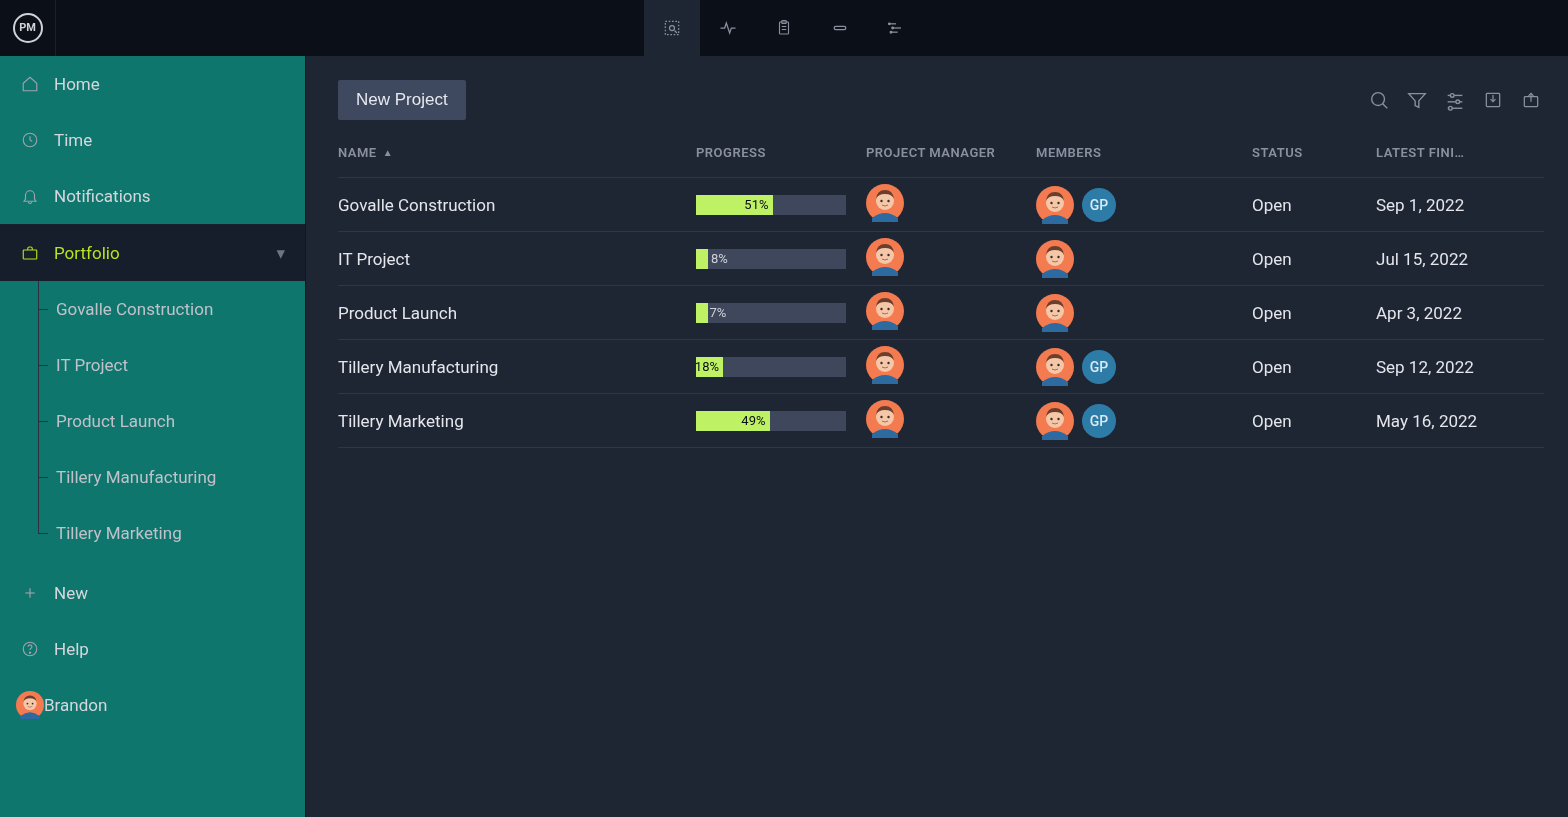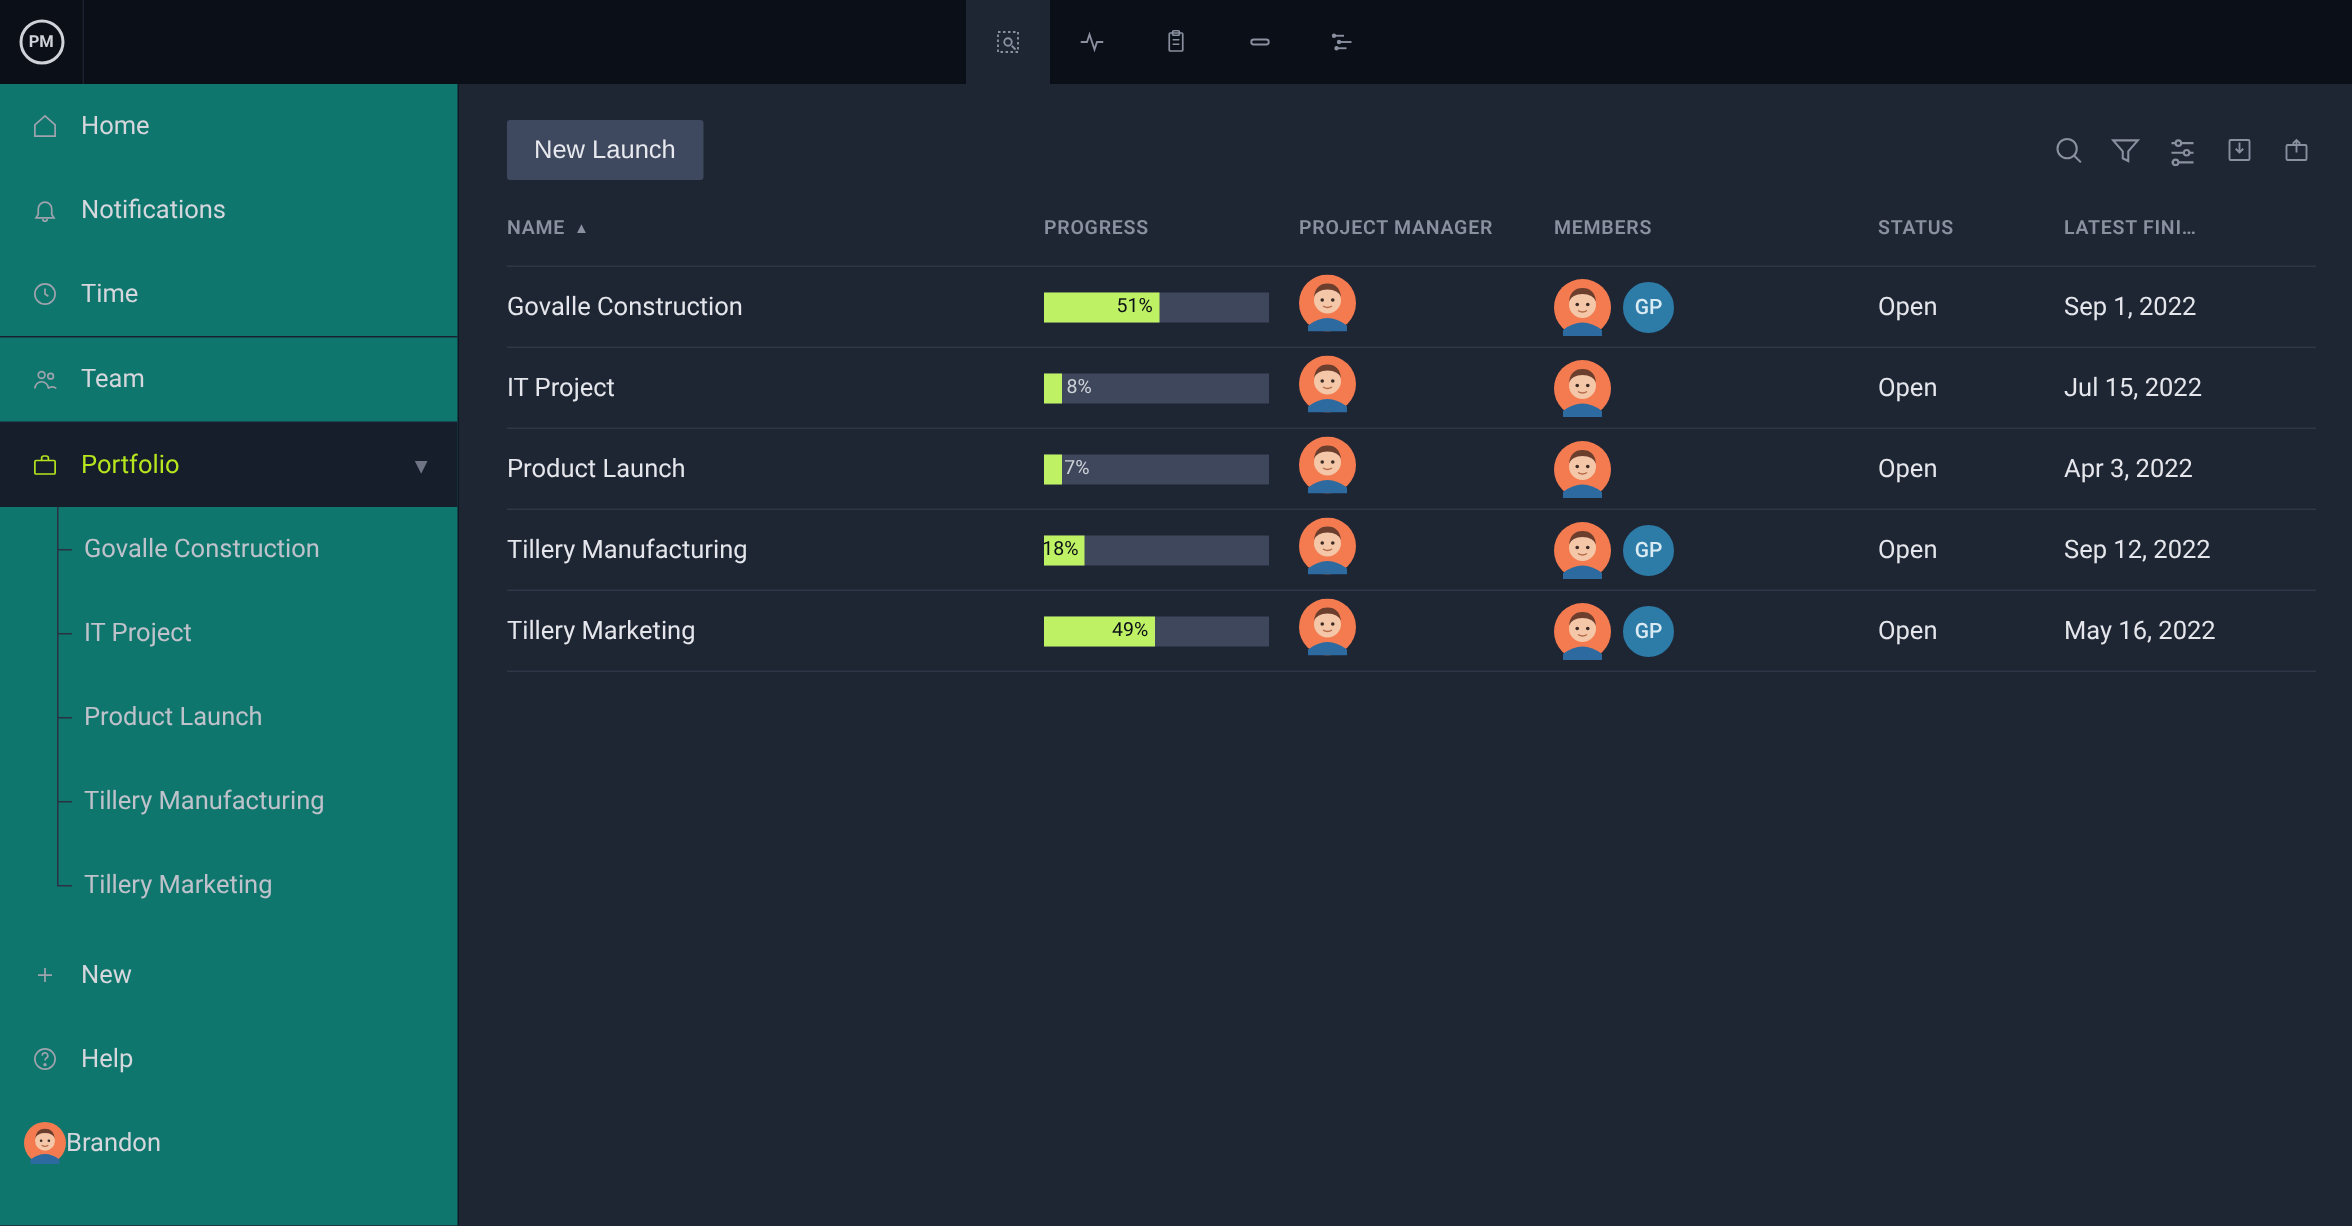--- a/index.html
+++ b/index.html
@@ -313,47 +313,34 @@
         <span class="icon">
           <svg width="18" height="18" viewBox="0 0 24 24" fill="none" stroke="currentColor" stroke-width="1.5">
               <path d="M3 11 L12 3 L21 11 V21 H3 Z"></path>
             </svg>
         </span>
         <span>Home</span>
       </div>
       <div class="side-item">
         <span class="icon">
           <svg width="18" height="18" viewBox="0 0 24 24" fill="none" stroke="currentColor" stroke-width="1.5">
-              <path d="M6 16 V11 a6 6 0 0 1 12 0 V16 l2 3 H4 Z"></path>
-              <path d="M10 20 a2 2 0 0 0 4 0"></path>
+              <circle cx="12" cy="12" r="9"></circle>
+              <polyline points="12 7 12 12 15 14"></polyline>
             </svg>
         </span>
-        <span>Notifications</span>
+        <span>Time</span>
       </div>
       <div class="side-item">
         <span class="icon">
           <svg width="18" height="18" viewBox="0 0 24 24" fill="none" stroke="currentColor" stroke-width="1.5">
-              <circle cx="12" cy="12" r="9"></circle>
-              <polyline points="12 7 12 12 15 14"></polyline>
+              <path d="M6 16 V11 a6 6 0 0 1 12 0 V16 l2 3 H4 Z"></path>
+              <path d="M10 20 a2 2 0 0 0 4 0"></path>
             </svg>
         </span>
-        <span>Time</span>
-      </div>
-    </div>
-    <div class="side-section">
-      <div class="side-item">
-        <span class="icon">
-          <svg width="20" height="18" viewBox="0 0 24 24" fill="none" stroke="currentColor" stroke-width="1.5">
-              <circle cx="9" cy="8" r="3"></circle>
-              <path d="M3 20 a6 6 0 0 1 12 0"></path>
-              <circle cx="17" cy="9" r="2.5"></circle>
-              <path d="M15 20 a5 5 0 0 1 7 0"></path>
-            </svg>
-        </span>
-        <span>Team</span>
+        <span>Notifications</span>
       </div>
     </div>
     <div>
       <div class="side-item portfolio">
         <div class="left">
           <span class="icon">
             <svg width="18" height="18" viewBox="0 0 24 24" fill="none" stroke="currentColor" stroke-width="1.5">
                 <rect x="3" y="8" width="18" height="12" rx="1"></rect>
                 <path d="M9 8 V6 a2 2 0 0 1 2 -2 h2 a2 2 0 0 1 2 2 V8"></path>
               </svg>
@@ -396,21 +383,21 @@
               <use href="#avatar-face"></use>
             </svg>
         </span>
         <span>Brandon</span>
       </div>
     </div>
   </div>
 
   <div class="main">
     <div class="main-top">
-      <button class="new-project-btn">New Launch</button>
+      <button class="new-project-btn">New Project</button>
       <div class="action-icons">
         <div class="ai">
             <svg width="22" height="22" viewBox="0 0 24 24" fill="none" stroke="currentColor" stroke-width="1.5">
               <circle cx="11" cy="11" r="7"></circle>
               <line x1="16" y1="16" x2="21" y2="21"></line>
             </svg>
           </div>
         <div class="ai">
             <svg width="22" height="22" viewBox="0 0 24 24" fill="none" stroke="currentColor" stroke-width="1.5">
               <polygon points="3 5 21 5 14 13 14 20 10 18 10 13"></polygon>

